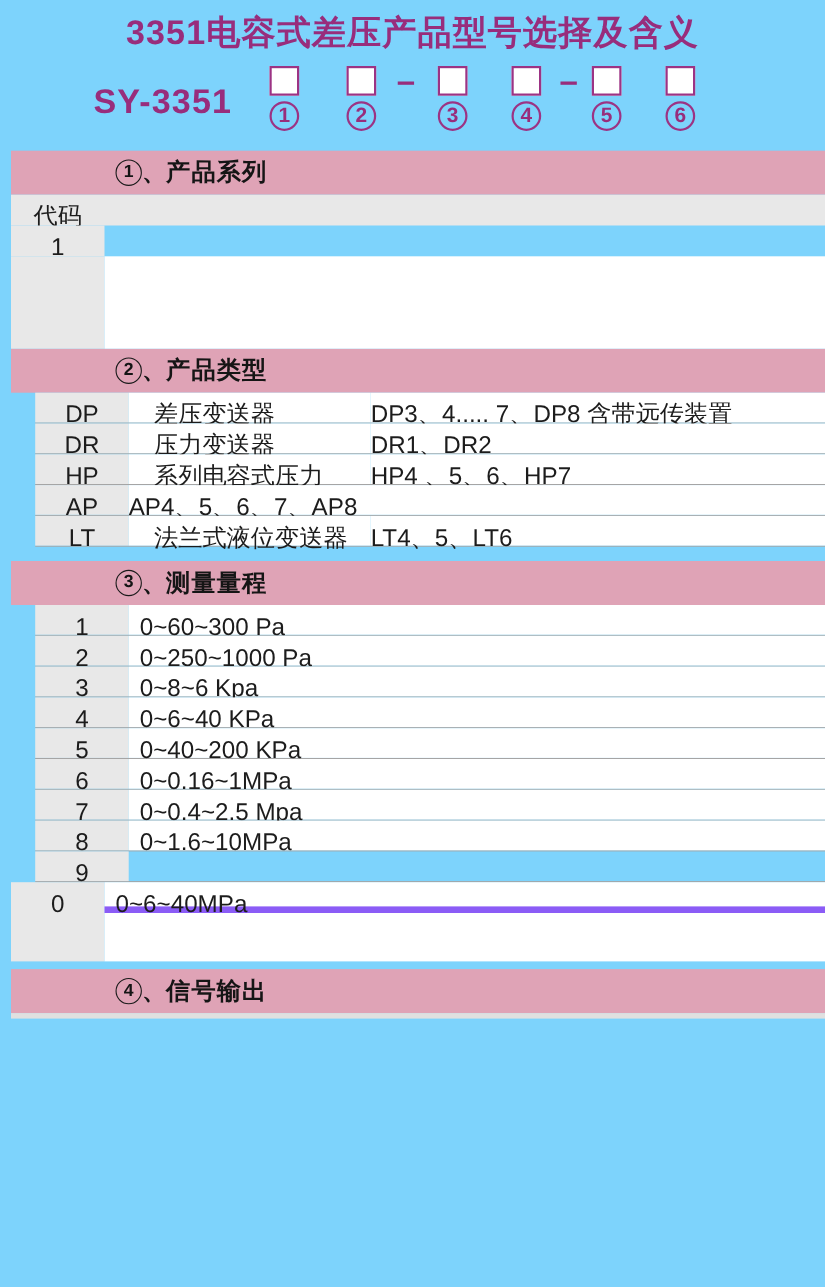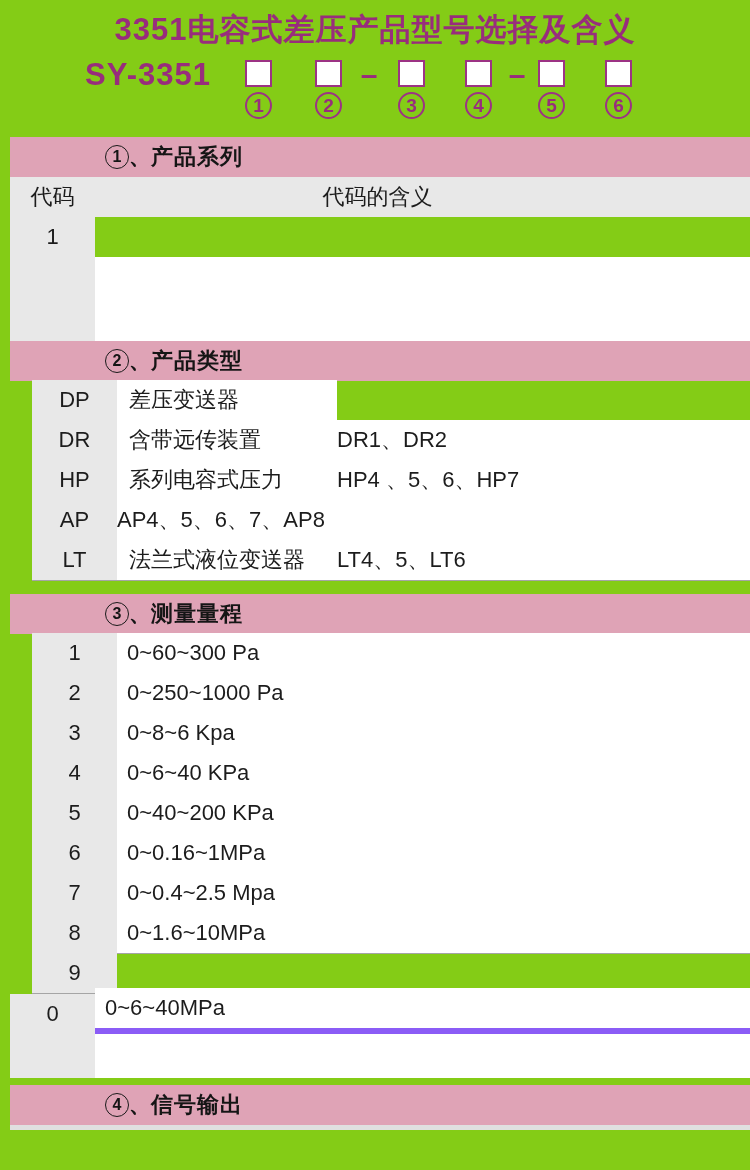--- a/index.html
+++ b/index.html
@@ -1,29 +1,29 @@
 <!DOCTYPE html>
 <html><head>
 <meta charset="utf-8">
 <style>
   * { margin:0; padding:0; box-sizing:border-box; }
   html,body { width:750px; background:#ffffff; }
   body { font-family:"Liberation Sans","DejaVu Sans",sans-serif; color:#1c1c1c; }
-  .page { width:750px; height:1170px; overflow:hidden; background:#84cc16; }
+  .page { width:750px; height:1170px; overflow:hidden; background:#7dd3fc; }
 
   
   .title {
     margin-top:12px; height:36px; line-height:36px;
     text-align:center; font-size:31px; font-weight:bold;
     color:#982d7c; letter-spacing:1px;
   }
   .model-line { margin:12px 0 0 85px; height:58px; display:flex; align-items:flex-start; }
   .model-prefix {
     width:152px; font-size:31px; font-weight:600; letter-spacing:1px;
-    color:#982d7c; line-height:29px;
+    color:#982d7c; line-height:29px;margin-top:18px;
   }
   .slot { display:flex; flex-direction:column; align-items:center; width:29px; }
   .sq { width:27px; height:27px; border:2px solid #9c3384; background:#fff; }
   .circ {
     margin-top:5px; width:27px; height:27px; border:2px solid #9c3384; border-radius:50%;
     display:flex; align-items:center; justify-content:center;
     font-size:19px; font-weight:600; color:#982d7c; line-height:1;
   }
   .mdash {
     width:20px; height:29px; display:flex; align-items:center; justify-content:center;
@@ -42,30 +42,30 @@
   .bar.mt7  { margin-top:7px; }
   .bar-circ {
     width:24px; height:24px; border:1.5px solid #1a1a1a; border-radius:50%;
     display:inline-flex; align-items:center; justify-content:center;
     font-size:16px; font-weight:600; flex:0 0 auto;
   }
   .bar-sep { font-weight:600; }
   .bar-title { font-weight:600; letter-spacing:1px; }
 
   
-  .row { margin-left:10px; height:40px; display:flex; font-size:22px;align-items:flex-end; }
+  .row { margin-left:10px; height:28px; display:flex; font-size:22px; }
   .hdr-row { background:#e8e8e8; }
   .hdr-code { width:85px; text-align:center; line-height:40px; }
   .hdr-meaning { flex:1; text-align:center; line-height:40px; padding-right:90px; }
 
   .cell-code {
     width:85px; background:#e8e8e8; text-align:center; line-height:40px; flex:0 0 auto;
   }
   .cell-content { flex:1; background:#fff; line-height:40px; padding-left:10px; }
-  .cell-name { width:220px; background:#fff; line-height:40px; padding-left:12px; flex:0 0 auto; }
+  .cell-name { width:220px; background:#fff; line-height:40px; padding-left:23px; flex:0 0 auto; }
   .cell-spec { flex:1; background:#fff; line-height:40px; }
 
   .s1-row .cell-content { border-bottom:1px solid #a5a5a5; }
   .line-row { border-bottom:1px solid #a5a5a5;margin-left:32px; }
   .last-line .cell-code { border-bottom:none; }
   .last-line { border-bottom:none; }
   .last-line .cell-content { border-bottom:6px solid #8b5cf6; }
 
   .gap-row { margin-left:10px; display:flex; }
   .gap-row .g-code { width:85px; background:#e8e8e8; flex:0 0 auto; }
@@ -114,43 +114,43 @@
     </div>
   </div>
 
   <div class="bar mt19">
     <span class="bar-circ">1</span>
       <span class="bar-sep">、</span>
       <span class="bar-title">产品系列</span>
   </div>
   <div class="row hdr-row">
     <div class="hdr-code">代码</div>
-    <div class="hdr-meaning">代码的含义</div>
   </div>
   <div class="row s1-row">
     <div class="cell-code">1</div>
   </div>
   <div class="gap-row gap-s1">
     <div class="g-code"></div>
     <div class="g-content"></div>
   </div>
 
   <div class="bar">
     <span class="bar-circ">2</span>
       <span class="bar-sep">、</span>
       <span class="bar-title">产品类型</span>
   </div>
 
   <div class="row line-row">
     <div class="cell-code">DP</div>
     <div class="cell-name">差压变送器</div>
+    <div class="cell-spec">DP3、4..... 7、DP8  含带远传装置</div>
   </div>
   <div class="row line-row">
     <div class="cell-code">DR</div>
-    <div class="cell-name">含带远传装置</div>
+    <div class="cell-name">压力变送器</div>
     <div class="cell-spec">DR1、DR2</div>
   </div>
   <div class="row line-row">
     <div class="cell-code">HP</div>
     <div class="cell-name">系列电容式压力</div>
     <div class="cell-spec">HP4 、5、6、HP7</div>
   </div>
   <div class="row line-row">
     <div class="cell-code">AP</div>
     <div class="cell-spec">AP4、5、6、7、AP8</div>

